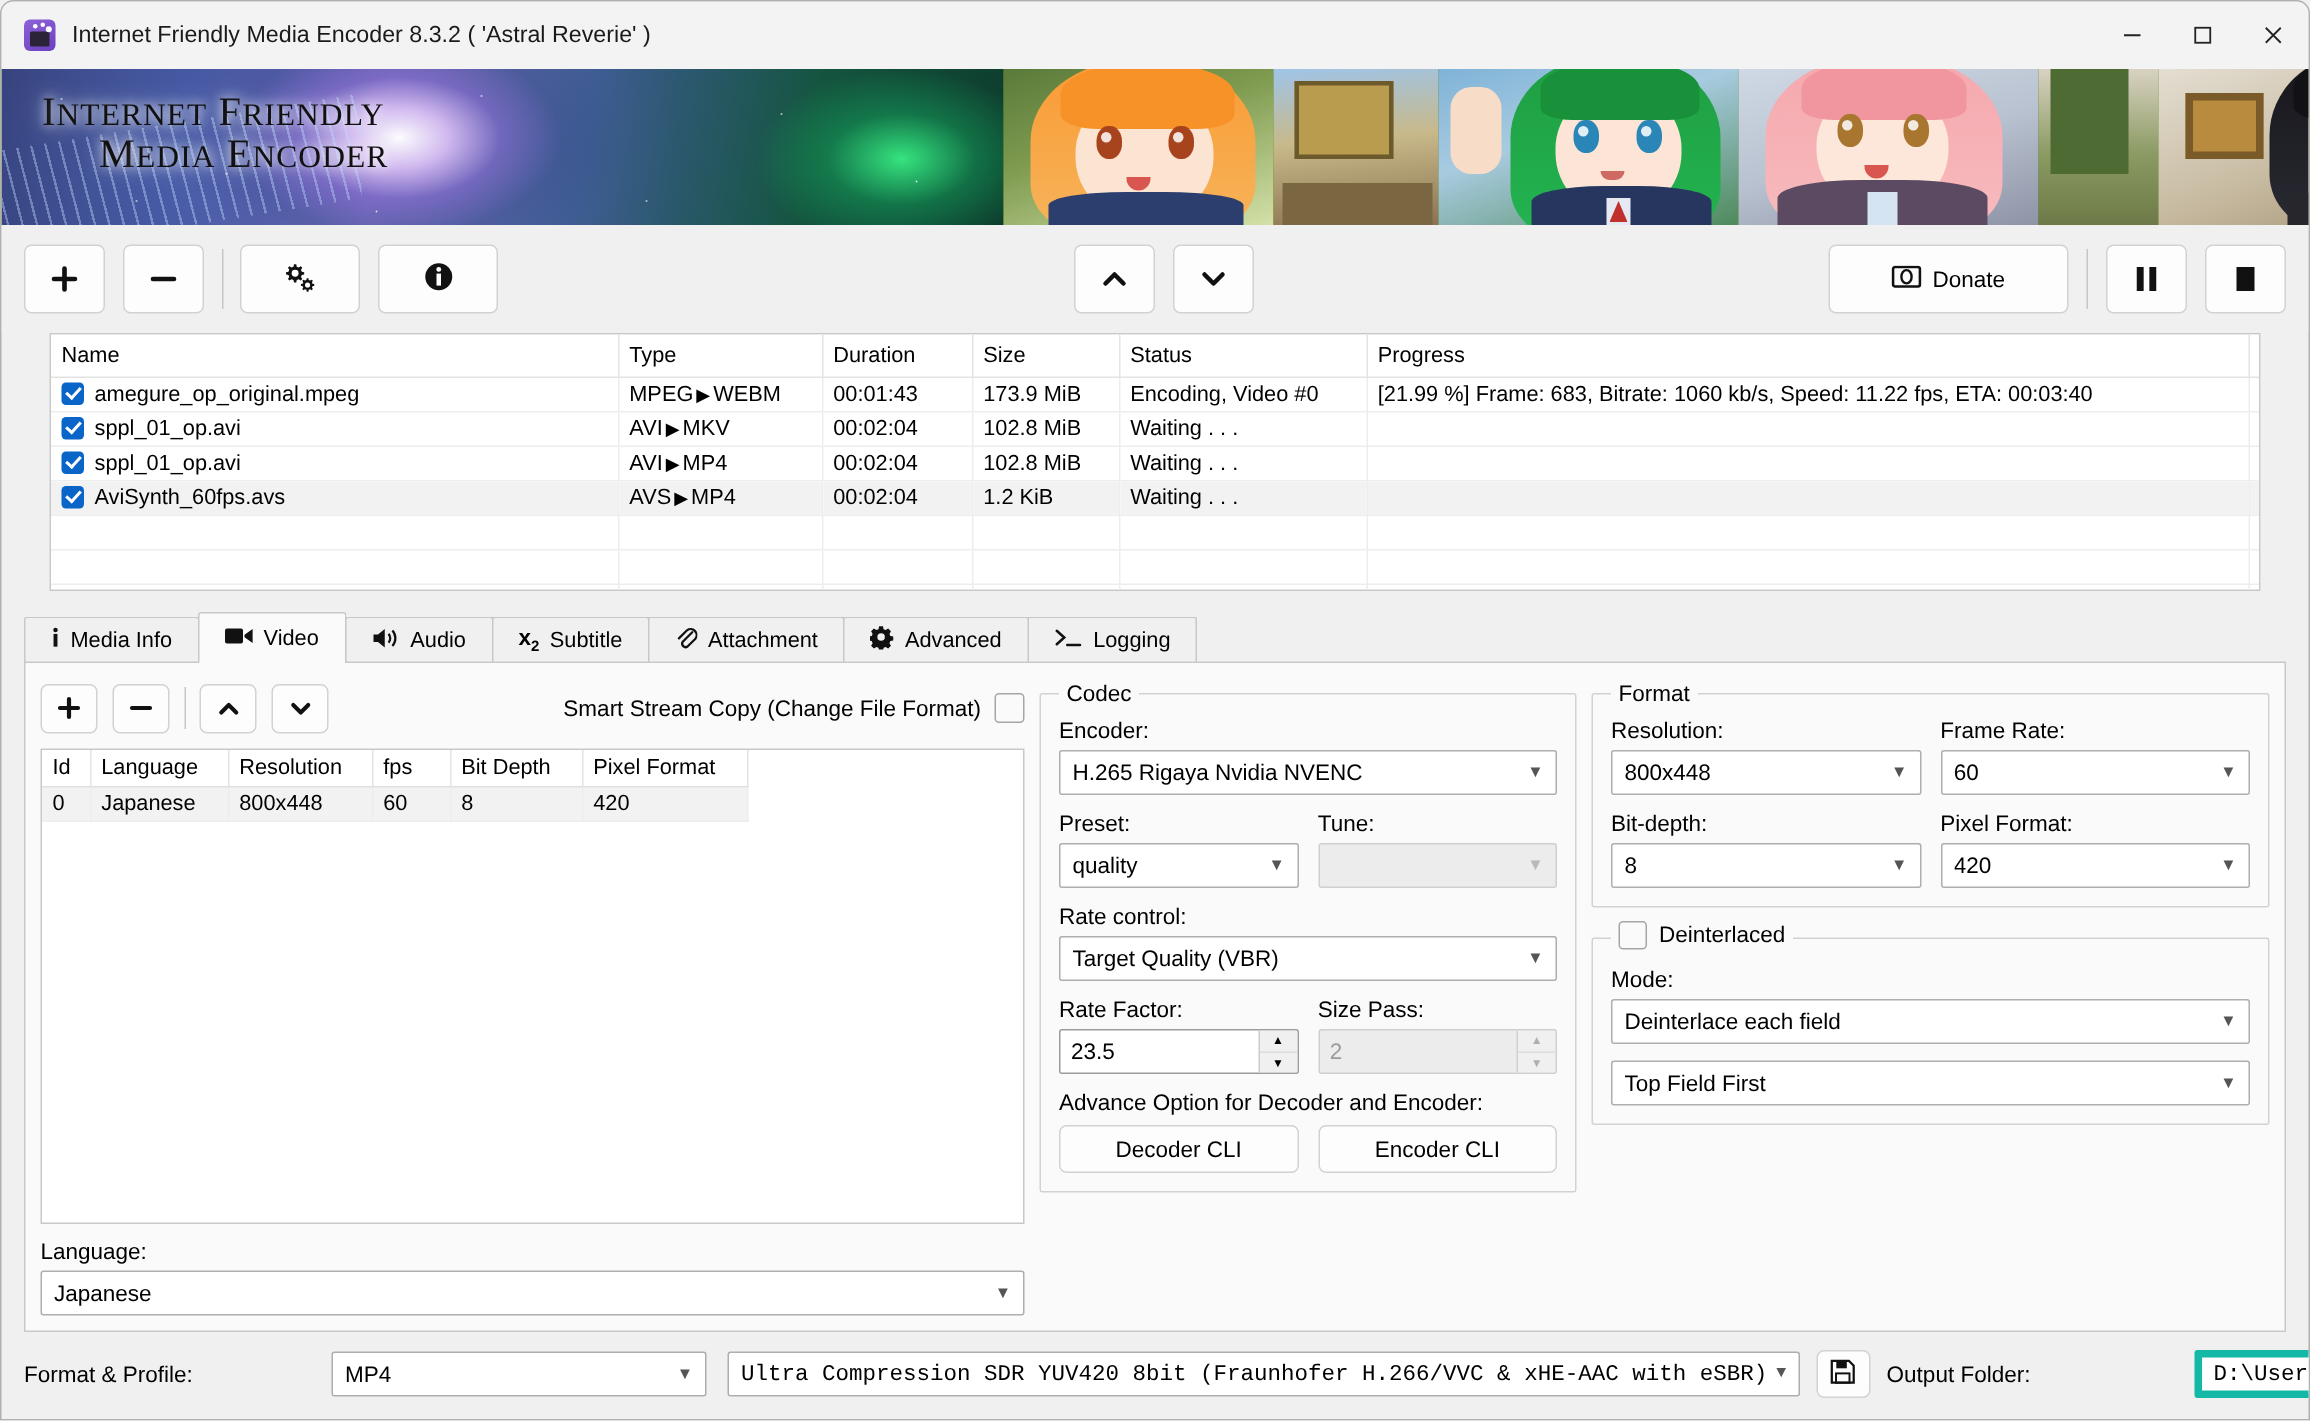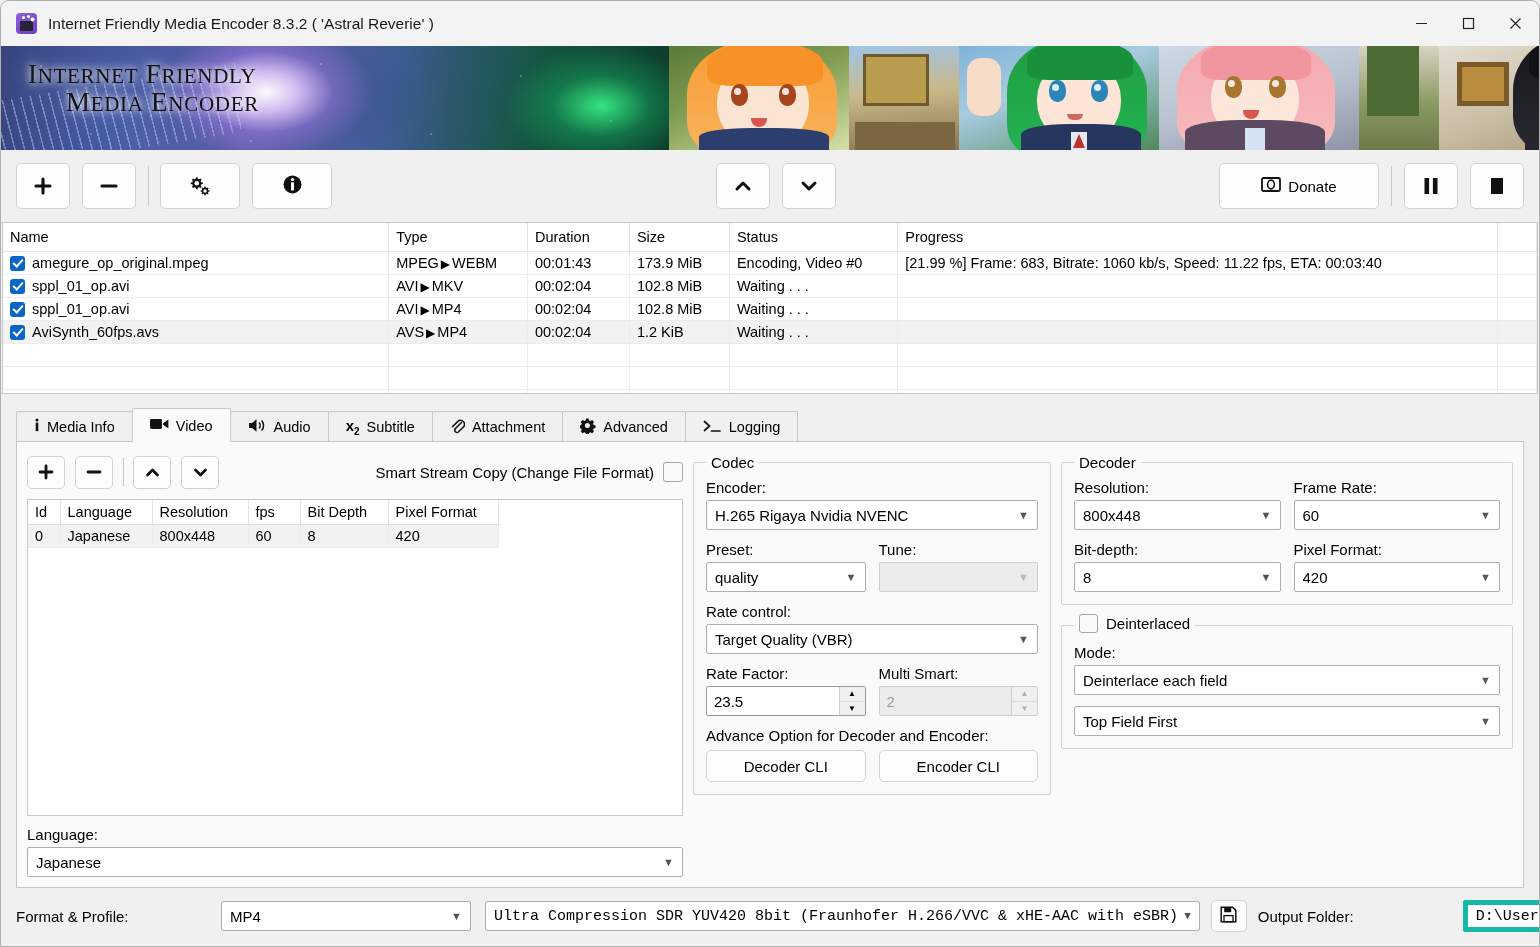--- a/index.html
+++ b/index.html
@@ -121,21 +121,21 @@
   .tbtn-wide { width:80px; }
   .donate {
     width:160px; height:46px; background:#fdfdfd; border:1px solid #d2d2d2;
     border-radius:5px; display:flex; align-items:center; justify-content:center;
     gap:7px; cursor:pointer; font-size:15px;
   }
   .spacer { flex:1; }
 
   
   .filelist {
-    margin:0 1px; background:#fff; border:1px solid #c8c8c8;
+    margin:0 32px; background:#fff; border:1px solid #c8c8c8;
     height:172px; min-height:172px; overflow:hidden; position:relative;
   }
   table.fl { width:100%; border-collapse:collapse; table-layout:fixed; }
   table.fl th {
     font-weight:normal; text-align:left; padding:5px 7px; font-size:14.5px;
     background:#fff; border-right:1px solid #e3e3e3; border-bottom:1px solid #e3e3e3;
     height:28px; white-space:nowrap;
   }
   table.fl td {
     padding:3px 7px; font-size:14.5px; border-right:1px solid #ededed;
@@ -661,21 +661,21 @@
             <span class="lbl">Rate Factor:</span>
             <div class="spin">
               <span class="sv">23.5</span>
               <span class="btns">
                 <div>▲</div>
                 <div>▼</div>
               </span>
             </div>
           </div>
           <div>
-            <span class="lbl">Multi Smart:</span>
+            <span class="lbl">Size Pass:</span>
             <div class="spin disabled">
               <span class="sv">2</span>
               <span class="btns">
                 <div>▲</div>
                 <div>▼</div>
               </span>
             </div>
           </div>
         </div>
 
@@ -684,21 +684,21 @@
           <div class="cli-row">
             <div class="cli-btn">Decoder CLI</div>
             <div class="cli-btn">Encoder CLI</div>
           </div>
         </div>
       </fieldset>
     </div>
 
     <div class="col-right">
       <fieldset class="grp">
-        <legend>Decoder</legend>
+        <legend>Format</legend>
         <div class="row2">
           <div>
             <span class="lbl">Resolution:</span>
             <div class="sel">
               <span class="val">800x448</span>
               <span class="chev">▼</span>
             </div>
           </div>
           <div>
             <span class="lbl">Frame Rate:</span>

